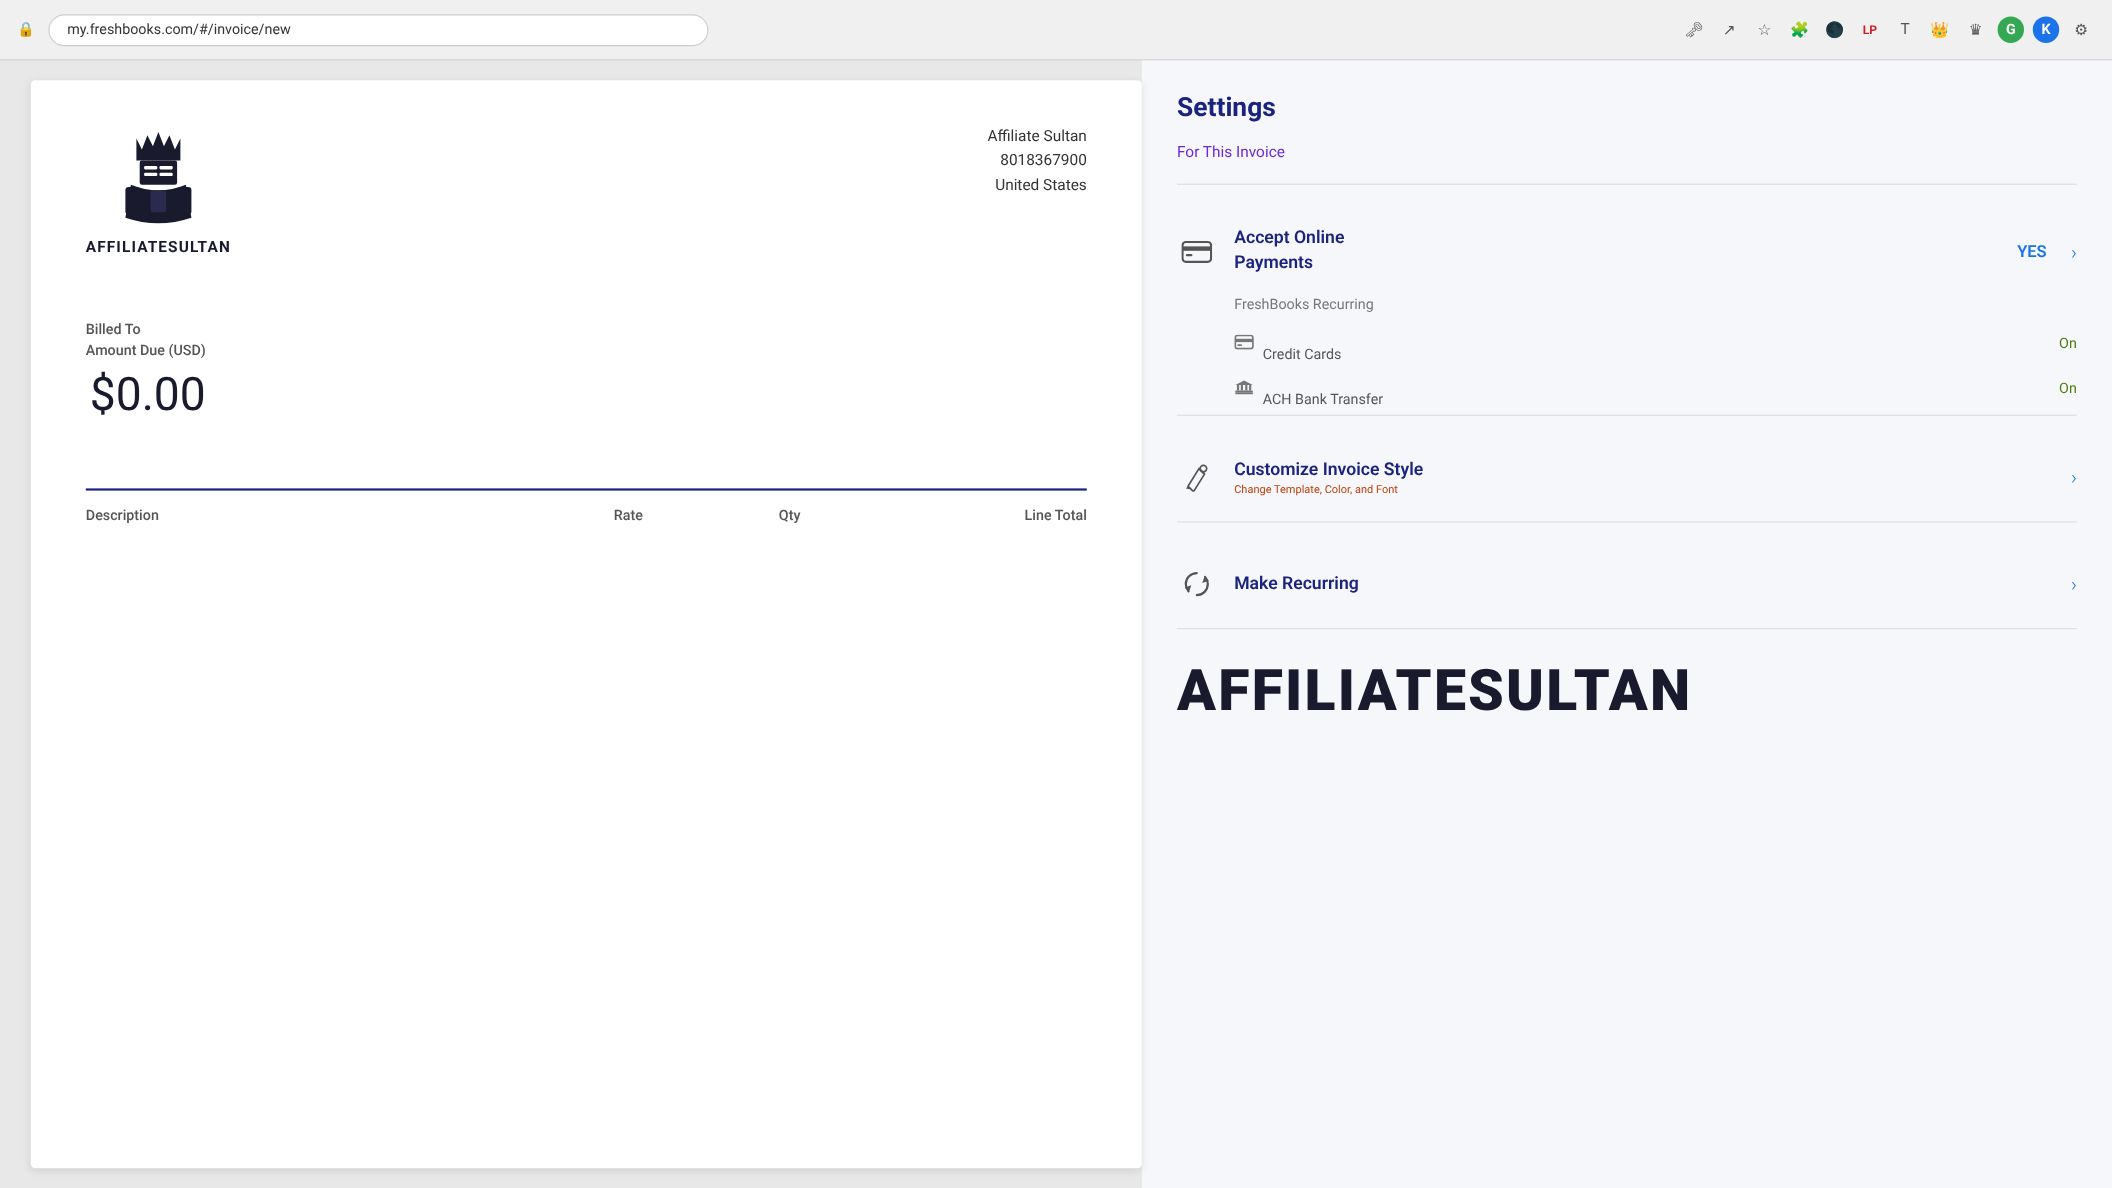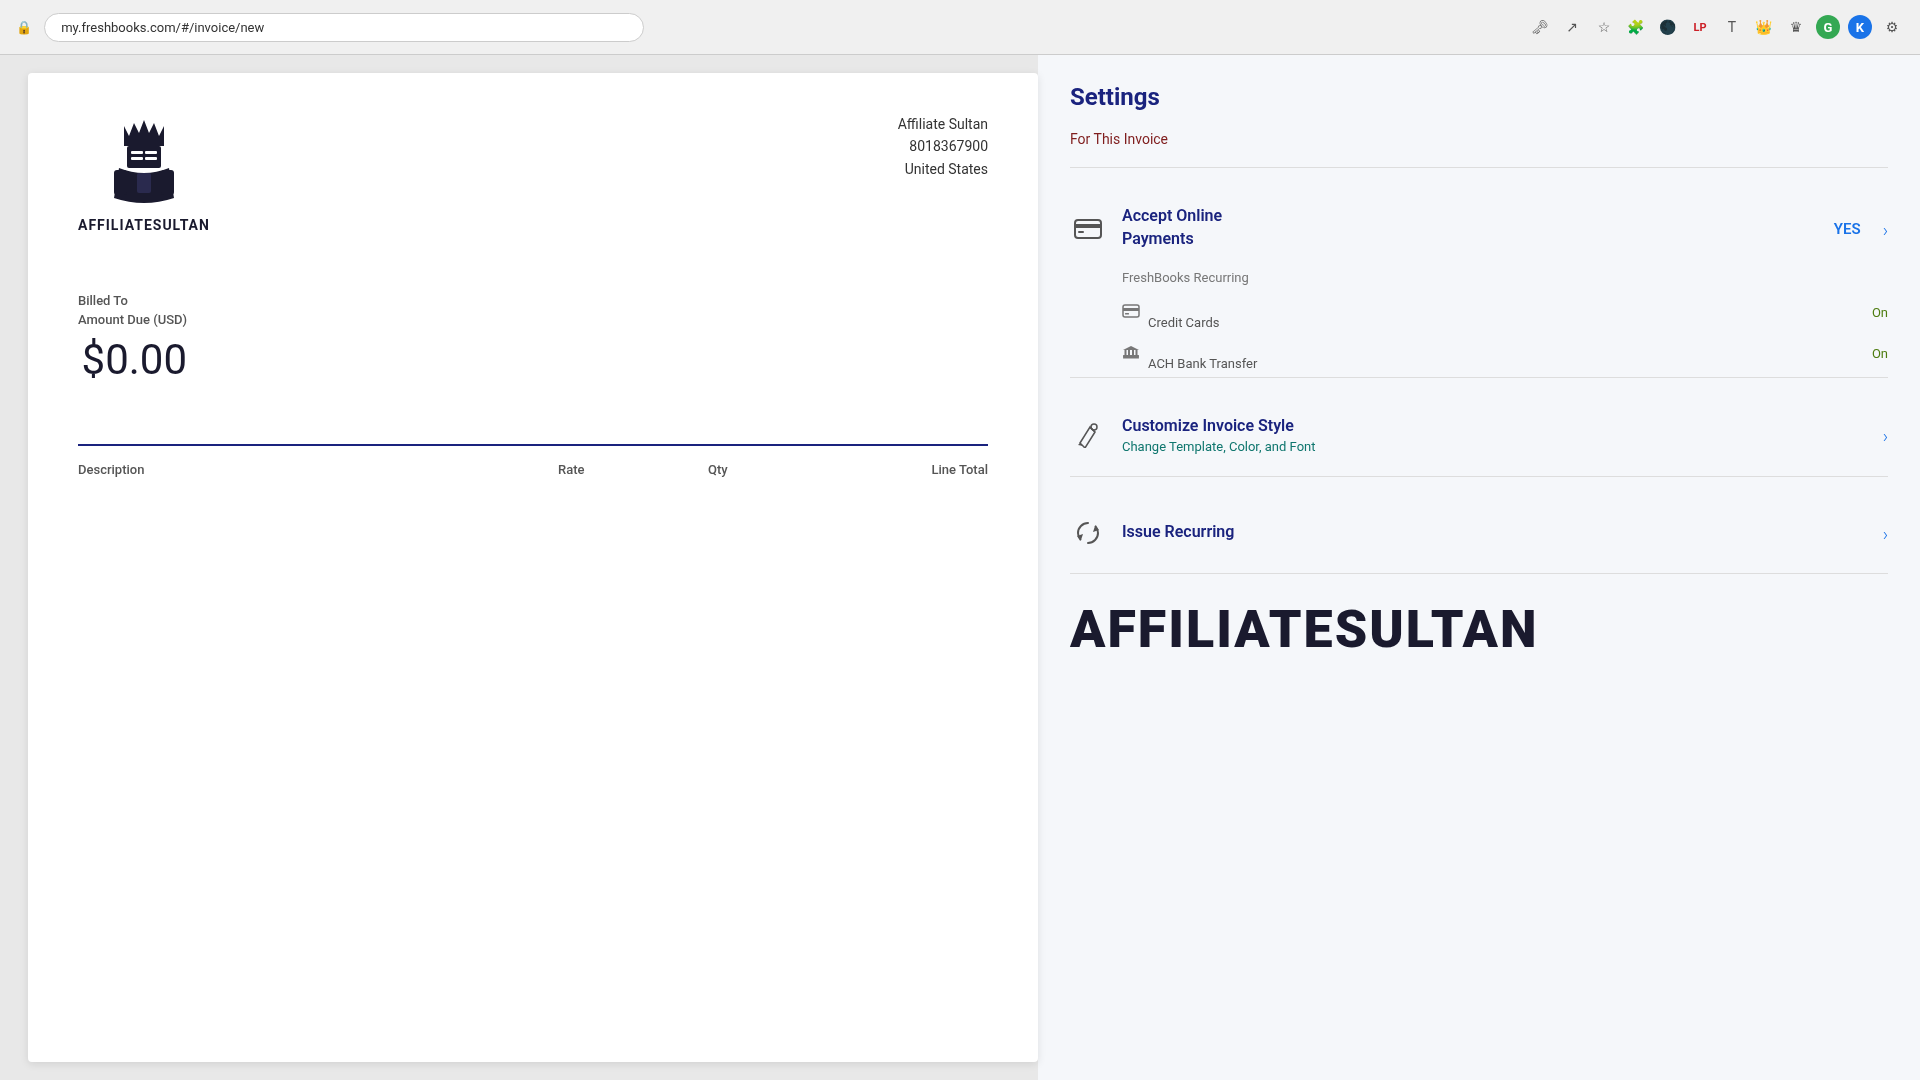--- a/index.html
+++ b/index.html
@@ -159,21 +159,21 @@
 
     .settings-title {
       font-size: 24px;
       font-weight: 700;
       color: #1a237e;
       margin-bottom: 20px;
     }
 
     .settings-subtitle {
       font-size: 14px;
-      color: #7f1d1d;
+      color: #6d28d9;
       margin-bottom: 20px;
     }
 
     .settings-divider {
       border: none;
       border-top: 1px solid #ddd;
       margin: 0 0 20px 0;
     }
 
     
@@ -201,22 +201,22 @@
     }
 
     .settings-item-title {
       font-size: 16px;
       font-weight: 600;
       color: #1a237e;
       margin-bottom: 4px;
     }
 
     .settings-item-sub {
-      font-size: 13px;
-      color: #0f766e;
+      font-size: 10px;
+      color: #c2410c;
     }
 
     .settings-item-value {
       font-size: 15px;
       font-weight: 600;
       color: #1a73e8;
       margin-right: 6px;
     }
 
     .settings-item-arrow {
@@ -471,21 +471,21 @@
     <div class="settings-item">
       <div class="settings-item-icon">
         <svg width="26" height="26" viewBox="0 0 26 26" fill="none" xmlns="http://www.w3.org/2000/svg">
           <path d="M13 3 C7.477 3 3 7.477 3 13 C3 15.5 3.9 17.8 5.4 19.6" stroke="#555" stroke-width="2" stroke-linecap="round" fill="none"></path>
           <path d="M13 23 C18.523 23 23 18.523 23 13 C23 10.5 22.1 8.2 20.6 6.4" stroke="#555" stroke-width="2" stroke-linecap="round" fill="none"></path>
           <polygon points="2,16 6,20 8,14" fill="#555"></polygon>
           <polygon points="24,10 20,6 18,12" fill="#555"></polygon>
         </svg>
       </div>
       <div class="settings-item-content">
-        <div class="settings-item-title">Issue Recurring</div>
+        <div class="settings-item-title">Make Recurring</div>
       </div>
       <span class="settings-item-arrow">›</span>
     </div>
 
     <hr class="payment-divider">
 
     <div class="sidebar-logo-brand">AFFILIATESULTAN</div>
 
   </div>
 </div>

